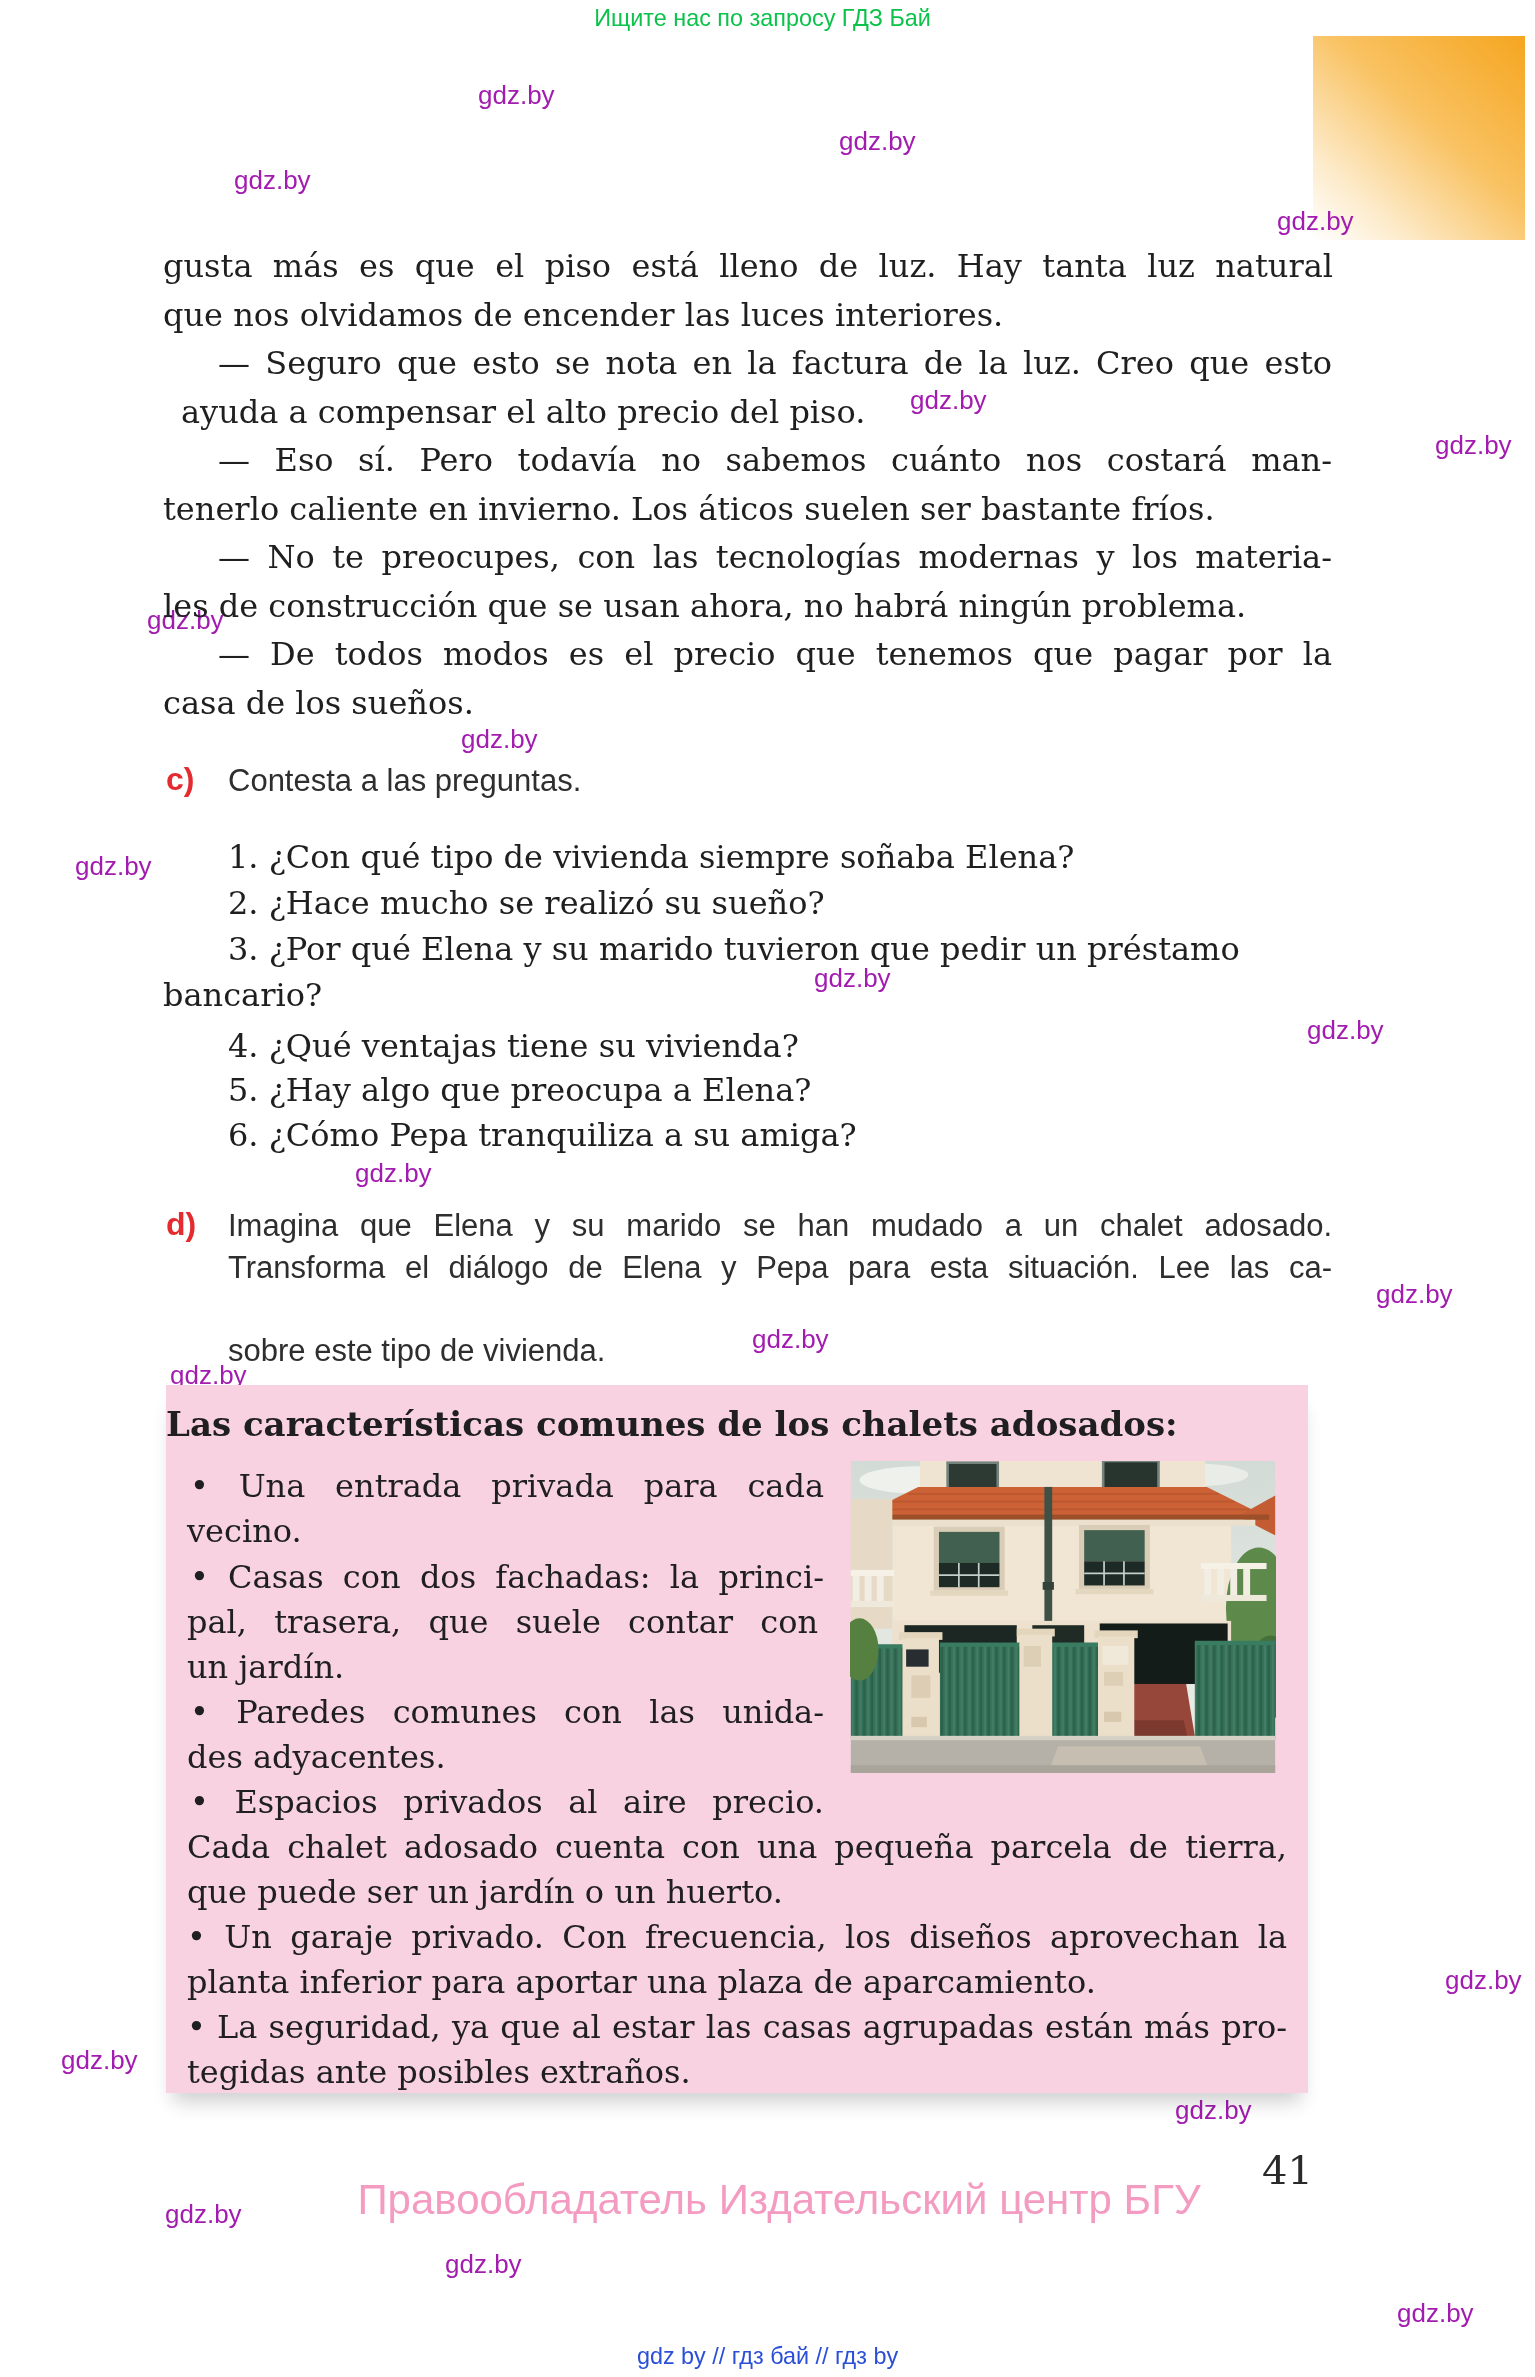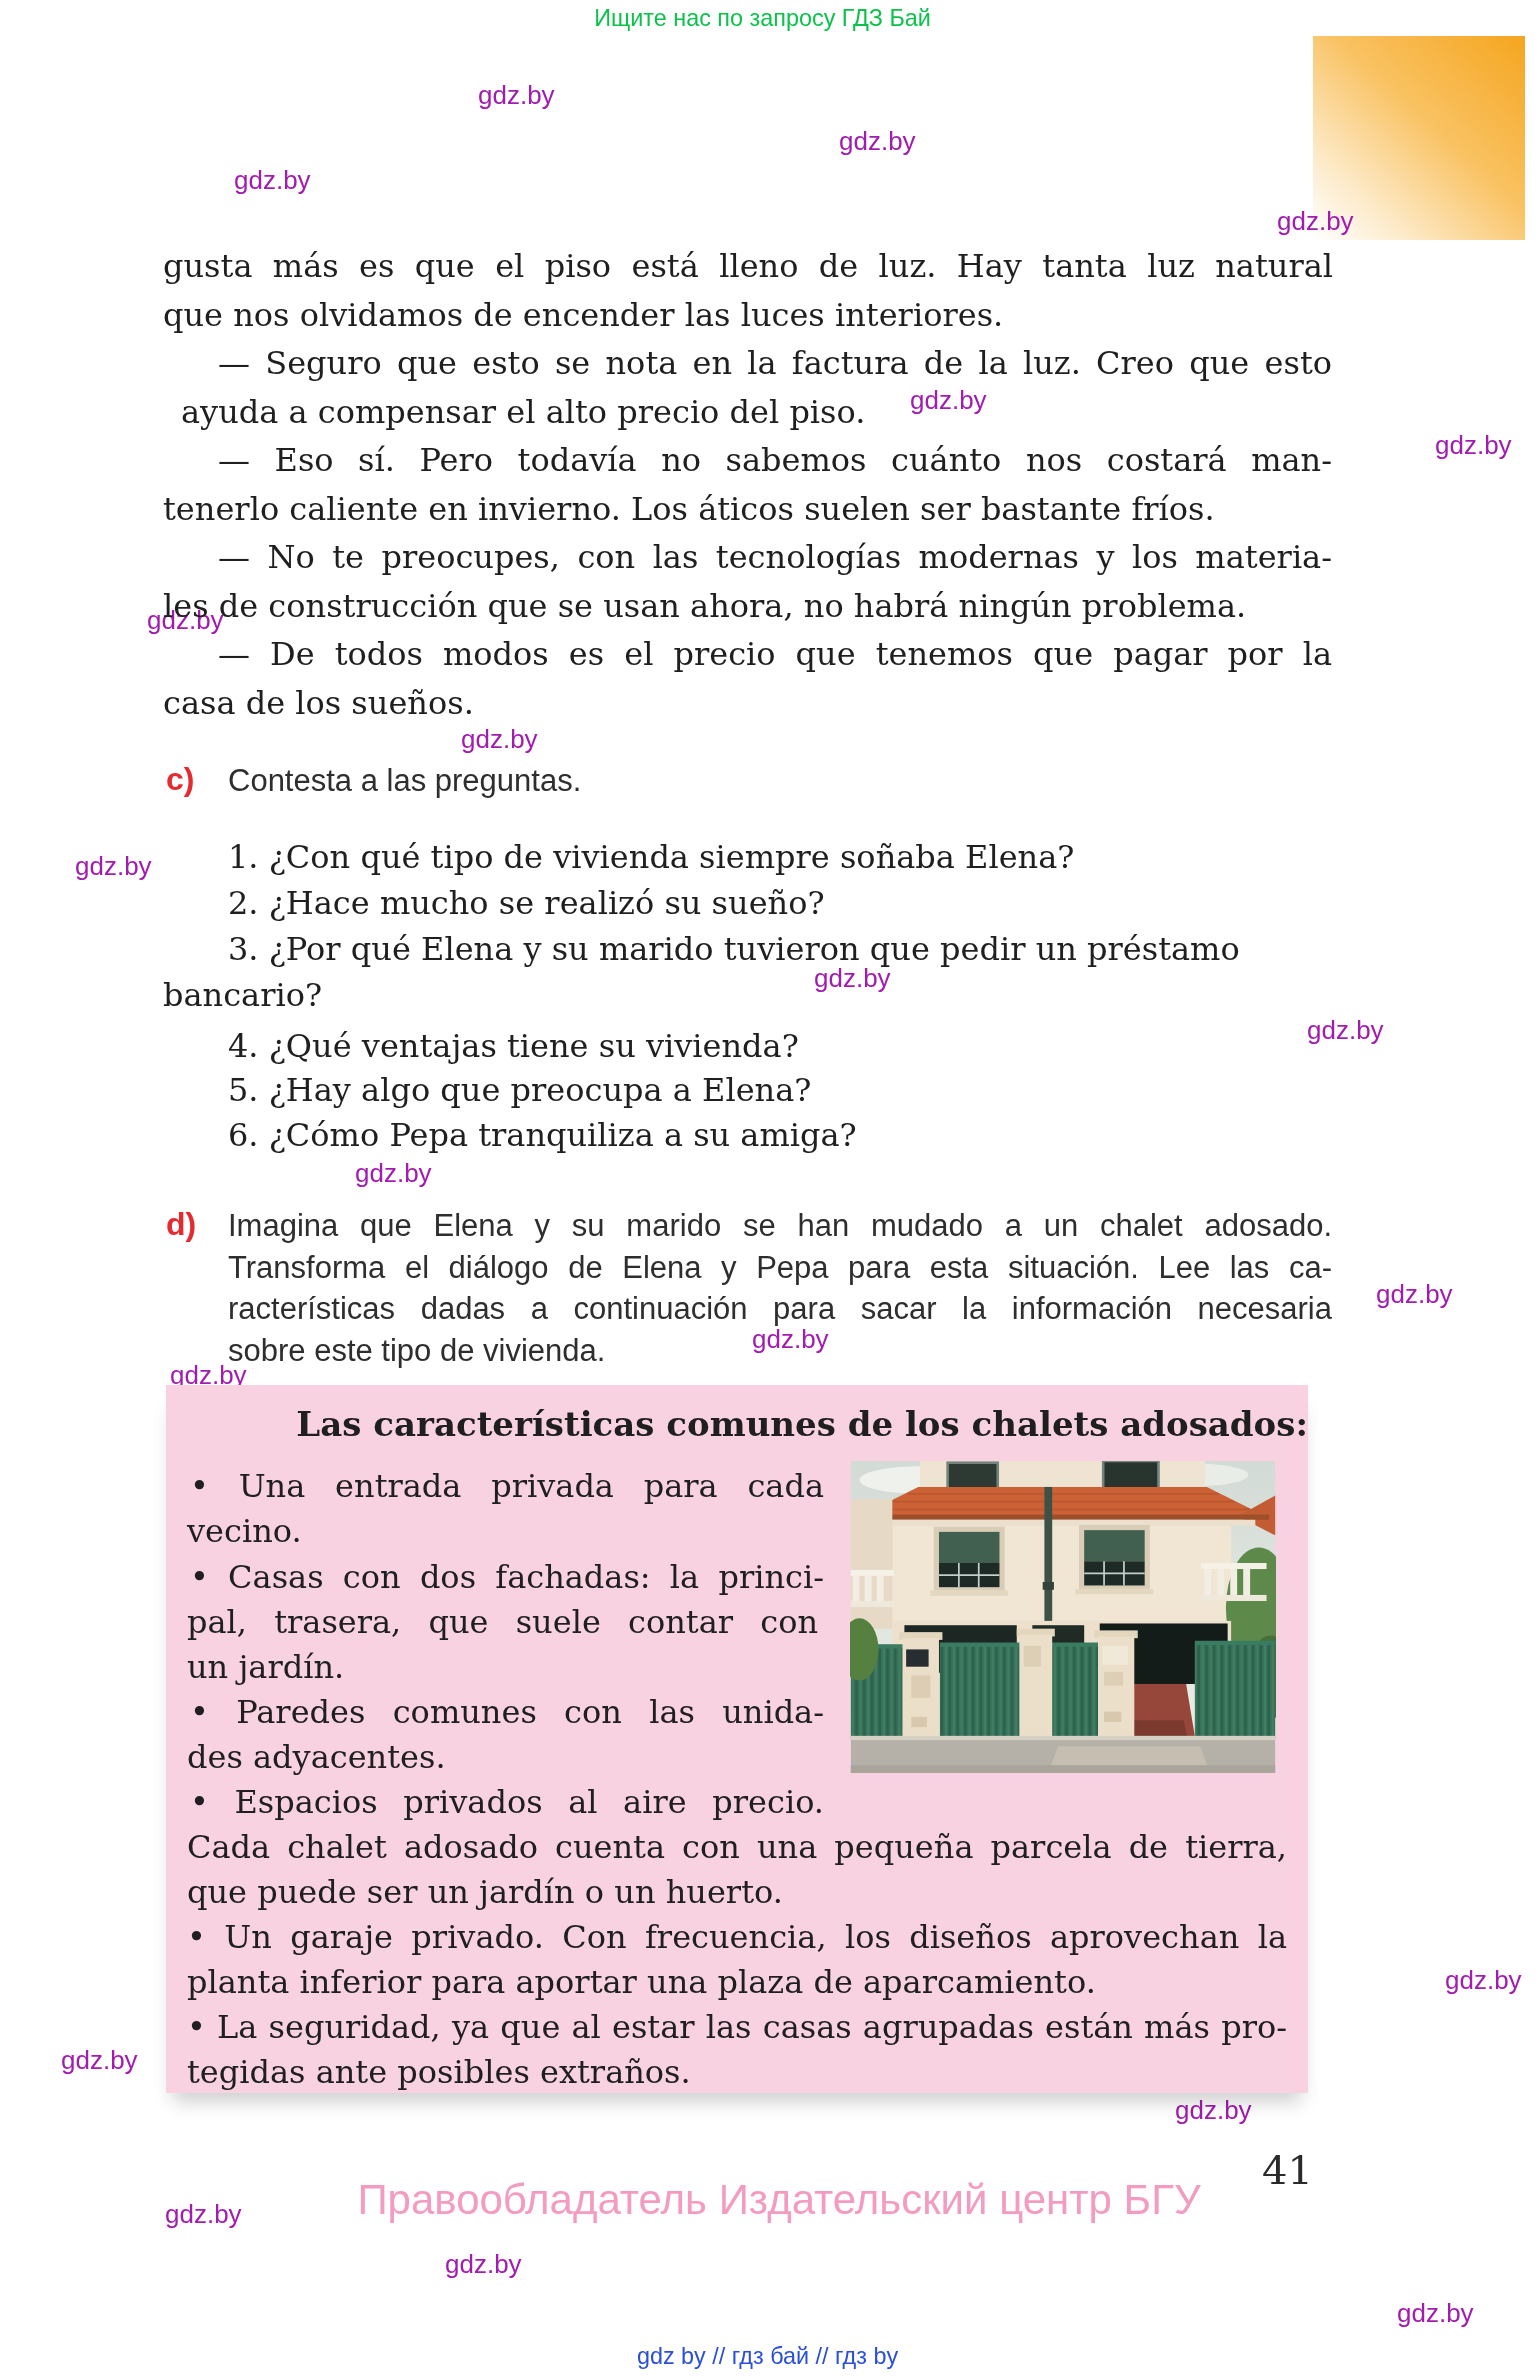--- a/index.html
+++ b/index.html
@@ -66,21 +66,21 @@
     position:absolute;left:1313px;top:36px;width:223px;height:204px;
     background:linear-gradient(to bottom left,#f5a41c 0%,#f9c262 45%,#fdeccd 80%,#ffffff 100%);
   }
   #infobox{
     position:absolute;left:166px;top:1385px;width:1142px;height:708px;
     background:var(--infobox-pink);
     box-shadow:0 15.6px 19px -7px rgba(0,0,0,0.20);
   }
   #infobox .ib-title{
     position:absolute;left:0;top:19px;width:100%;
-    text-align:right;
+    text-align:left;
     font-family:"DejaVu Serif","Liberation Serif",serif;
     font-weight:bold;font-size:34px;color:var(--ink);
     white-space:nowrap;
   }
   #infobox .srf{position:absolute;}
   #photo{
     position:absolute;left:684px;top:76px;width:426px;height:312px;
     line-height:0;
   }
   #page-number{
@@ -153,21 +153,20 @@
   <div class="srf" style="left:228px;top:883px">2. ¿Hace mucho se realizó su sueño?</div>
   <div class="srf" style="left:228px;top:929px">3. ¿Por qué Elena y su marido tuvieron que pedir un préstamo</div>
   <div class="srf" style="left:163px;top:975px">bancario?</div>
   <div class="srf" style="left:228px;top:1026px">4. ¿Qué ventajas tiene su vivienda?</div>
   <div class="srf" style="left:228px;top:1070px">5. ¿Hay algo que preocupa a Elena?</div>
   <div class="srf" style="left:228px;top:1115px">6. ¿Cómo Pepa tranquiliza a su amiga?</div>
 
   <div class="marker" style="left:166px;top:1206px">d)</div>
   <div class="sns j" style="left:228px;top:1206px;width:1104px">Imagina que Elena y su marido se han mudado a un chalet adosado.</div>
   <div class="sns j" style="left:228px;top:1248px;width:1104px">Transforma el diálogo de Elena y Pepa para esta situación. Lee las ca-</div>
-  <div class="sns j" style="left:228px;top:1289px;width:1104px">racterísticas dadas a continuación para sacar la información necesaria</div>
   <div class="sns" style="left:228px;top:1331px">sobre este tipo de vivienda.</div>
 
   <div id="infobox">
     <div class="ib-title">Las características comunes de los chalets adosados:</div>
 
     <div id="photo">
       <svg width="426" height="312" viewBox="0 0 491 361" xmlns="http://www.w3.org/2000/svg">
         <defs>
           <linearGradient id="sky" x1="0" y1="0" x2="0" y2="1">
             <stop offset="0" stop-color="#d3dbd6"></stop>

